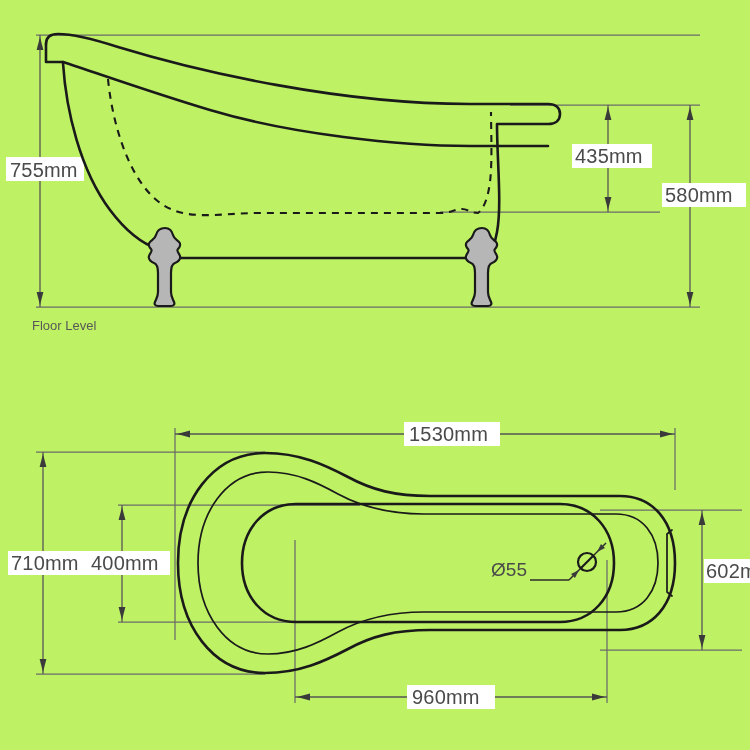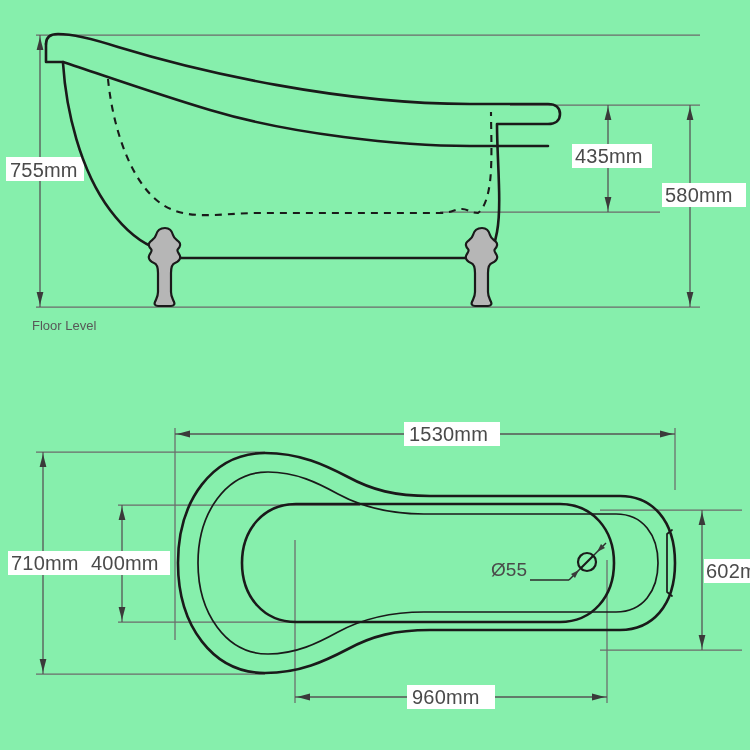--- a/index.html
+++ b/index.html
@@ -10,21 +10,21 @@
   body {
     width: 750px;
     height: 750px;
     font-family: "Liberation Sans", sans-serif;
     overflow: hidden;
   }
   #drawing-root {
     position: relative;
     width: 750px;
     height: 750px;
-    background: #86efac;
+    background: #bef264;
   }
   svg#tech-drawing {
     display: block;
     width: 750px;
     height: 750px;
   }
   .outline {
     fill: none;
     stroke: #1a1a1a;
     stroke-width: 2.6;

